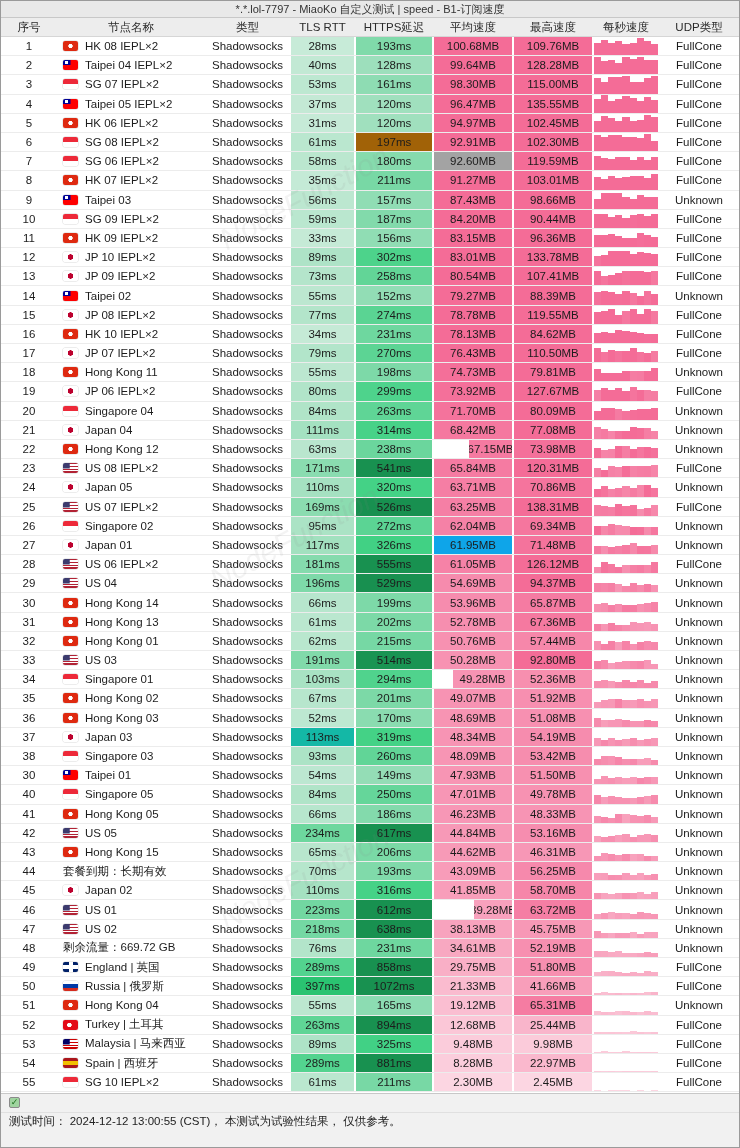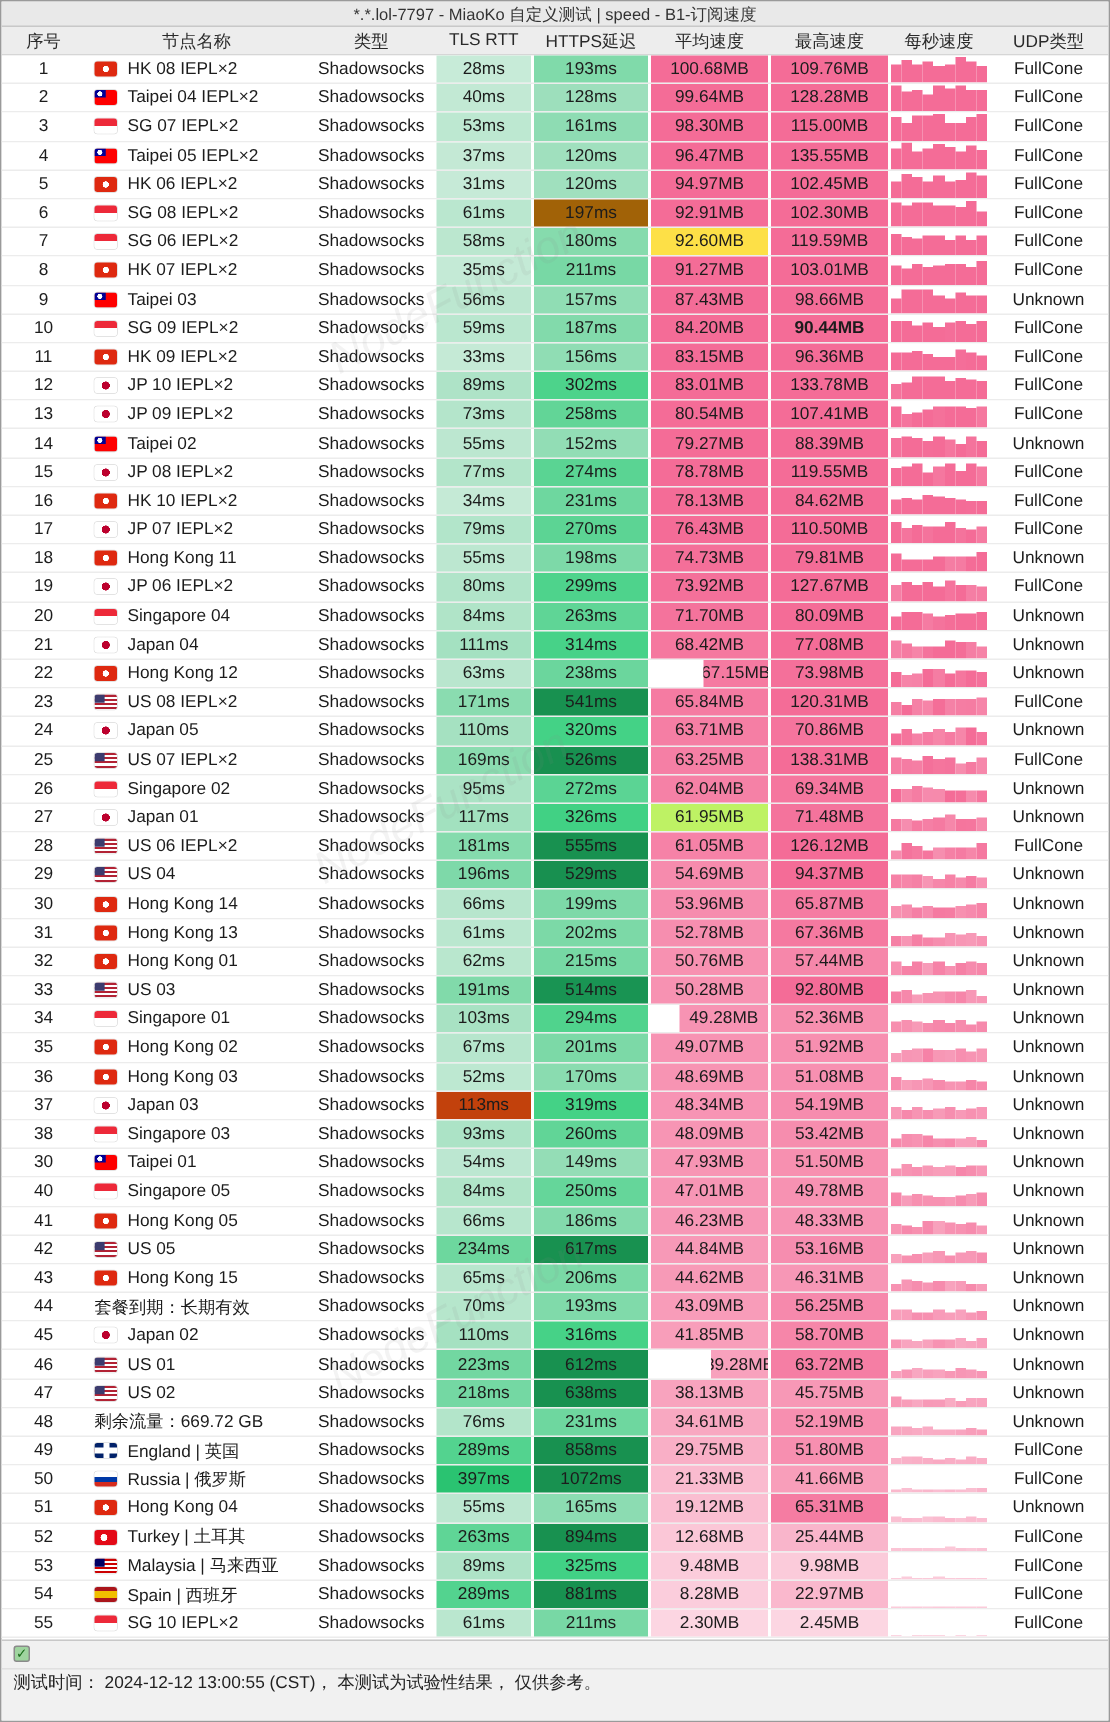--- a/index.html
+++ b/index.html
@@ -259,21 +259,21 @@
 
   <div class="grid-row row">
     <div class="c seq">7</div>
     <div class="c name">
       <span class="flag sg"></span>
       <span class="nm">SG 06 IEPL×2</span>
     </div>
     <div class="c type">Shadowsocks</div>
     <div class="c tls cell-badge" style="background: rgb(187, 231, 207);">58ms</div>
     <div class="c https cell-badge" style="background: rgb(134, 219, 173);">180ms</div>
-    <div class="c avg cell-badge" style="background: #fde047;">92.60MB</div>
+    <div class="c avg cell-badge" style="background: #a3a3a3;">92.60MB</div>
     <div class="c max cell-badge" style="background: rgb(244, 108, 151);">119.59MB</div>
     <div class="c spark">
         <div class="bar" style="height: 14.2px; background: rgb(244, 108, 151);"></div>
         <div class="bar" style="height: 12.4px; background: rgb(244, 108, 151);"></div>
         <div class="bar" style="height: 11.6px; background: rgb(244, 108, 151);"></div>
         <div class="bar" style="height: 13.8px; background: rgb(244, 108, 151);"></div>
         <div class="bar" style="height: 13.5px; background: rgb(244, 108, 151);"></div>
         <div class="bar" style="height: 10.6px; background: rgb(244, 108, 151);"></div>
         <div class="bar" style="height: 13.2px; background: rgb(244, 108, 151);"></div>
         <div class="bar" style="height: 10.6px; background: rgb(244, 108, 151);"></div>
@@ -335,21 +335,21 @@
   <div class="grid-row row">
     <div class="c seq">10</div>
     <div class="c name">
       <span class="flag sg"></span>
       <span class="nm">SG 09 IEPL×2</span>
     </div>
     <div class="c type">Shadowsocks</div>
     <div class="c tls cell-badge" style="background: rgb(186, 231, 207);">59ms</div>
     <div class="c https cell-badge" style="background: rgb(130, 218, 171);">187ms</div>
     <div class="c avg cell-badge" style="background: rgb(244, 108, 151);">84.20MB</div>
-    <div class="c max cell-badge" style="background: rgb(244, 108, 151); font-weight: bold;">90.44MB</div>
+    <div class="c max cell-badge" style="background: rgb(244, 108, 151);">90.44MB</div>
     <div class="c spark">
         <div class="bar" style="height: 14.2px; background: rgb(244, 108, 151);"></div>
         <div class="bar" style="height: 13.7px; background: rgb(244, 108, 151);"></div>
         <div class="bar" style="height: 10.8px; background: rgb(244, 108, 151);"></div>
         <div class="bar" style="height: 13px; background: rgb(244, 108, 151);"></div>
         <div class="bar" style="height: 10.3px; background: rgb(244, 108, 151);"></div>
         <div class="bar" style="height: 12.6px; background: rgb(244, 110, 153);"></div>
         <div class="bar" style="height: 13.8px; background: rgb(244, 108, 151);"></div>
         <div class="bar" style="height: 11.8px; background: rgb(244, 108, 151);"></div>
         <div class="bar" style="height: 13.6px; background: rgb(244, 108, 151);"></div>
@@ -759,21 +759,21 @@
 
   <div class="grid-row row">
     <div class="c seq">27</div>
     <div class="c name">
       <span class="flag jp"></span>
       <span class="nm">Japan 01</span>
     </div>
     <div class="c type">Shadowsocks</div>
     <div class="c tls cell-badge" style="background: rgb(162, 225, 191);">117ms</div>
     <div class="c https cell-badge" style="background: rgb(65, 209, 132);">326ms</div>
-    <div class="c avg cell-badge" style="background: #bef264; text-align: center;">61.95MB</div>
+    <div class="c avg cell-badge" style="background: #0ea5e9; text-align: center;">61.95MB</div>
     <div class="c max cell-badge" style="background: rgb(244, 115, 156);">71.48MB</div>
     <div class="c spark">
         <div class="bar" style="height: 8.1px; background: rgb(245, 122, 161);"></div>
         <div class="bar" style="height: 7.7px; background: rgb(246, 141, 175);"></div>
         <div class="bar" style="height: 7.5px; background: rgb(245, 122, 161);"></div>
         <div class="bar" style="height: 8.3px; background: rgb(245, 127, 165);"></div>
         <div class="bar" style="height: 8.8px; background: rgb(245, 122, 161);"></div>
         <div class="bar" style="height: 10.6px; background: rgb(246, 135, 170);"></div>
         <div class="bar" style="height: 7.9px; background: rgb(245, 117, 157);"></div>
         <div class="bar" style="height: 8.2px; background: rgb(245, 118, 158);"></div>
@@ -1007,21 +1007,21 @@
     <div class="c udp">Unknown</div>
   </div>
 
   <div class="grid-row row">
     <div class="c seq">37</div>
     <div class="c name">
       <span class="flag jp"></span>
       <span class="nm">Japan 03</span>
     </div>
     <div class="c type">Shadowsocks</div>
-    <div class="c tls cell-badge" style="background: #c2410c;">113ms</div>
+    <div class="c tls cell-badge" style="background: #14b8a6;">113ms</div>
     <div class="c https cell-badge" style="background: rgb(68, 210, 134);">319ms</div>
     <div class="c avg cell-badge" style="background: rgb(247, 148, 180);">48.34MB</div>
     <div class="c max cell-badge" style="background: rgb(246, 140, 174);">54.19MB</div>
     <div class="c spark">
         <div class="bar" style="height: 7.6px; background: rgb(247, 152, 182);"></div>
         <div class="bar" style="height: 5.8px; background: rgb(246, 136, 171);"></div>
         <div class="bar" style="height: 7.6px; background: rgb(247, 148, 179);"></div>
         <div class="bar" style="height: 6.1px; background: rgb(246, 141, 175);"></div>
         <div class="bar" style="height: 6.7px; background: rgb(247, 154, 183);"></div>
         <div class="bar" style="height: 7.8px; background: rgb(246, 142, 175);"></div>

